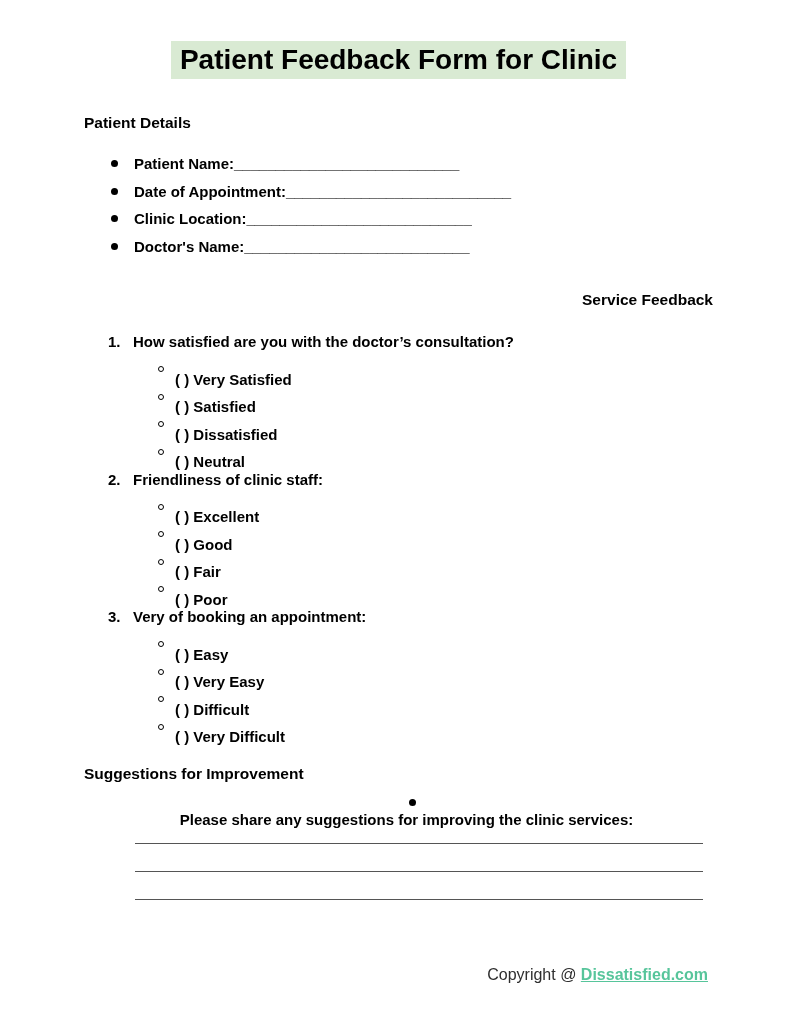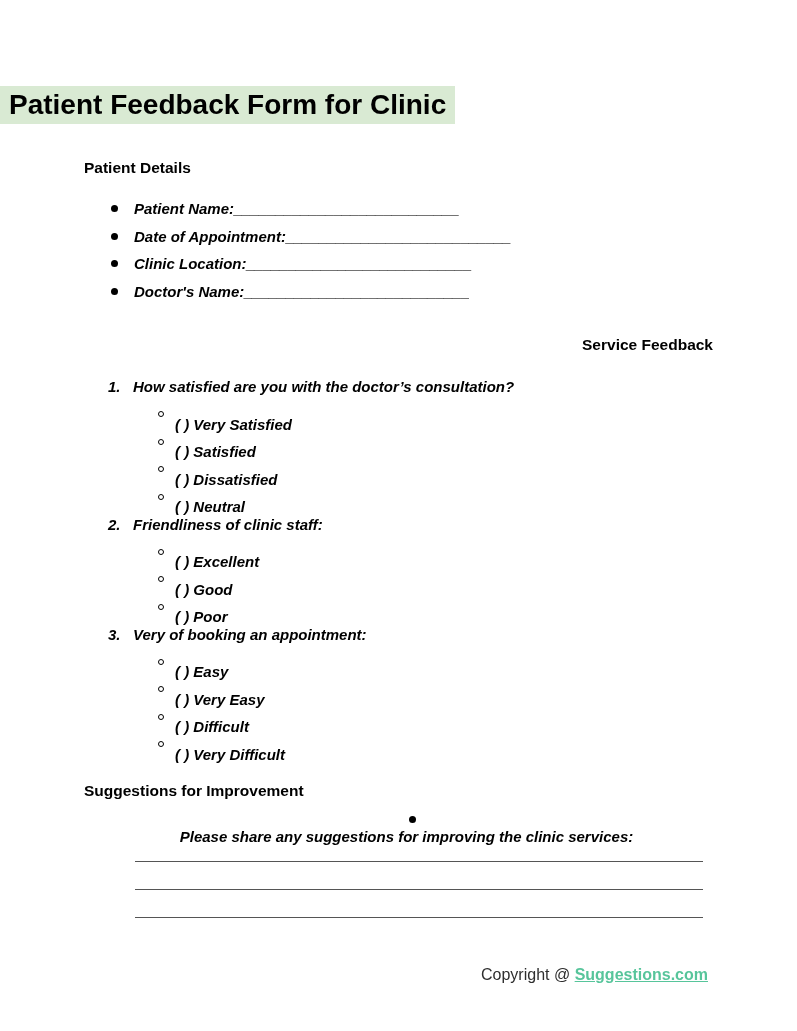--- a/index.html
+++ b/index.html
@@ -5,21 +5,21 @@
   * { box-sizing: border-box; }
   html, body { margin: 0; padding: 0; }
   body {
     width: 797px; height: 1031px;
     background: #ffffff;
     font-family: "Liberation Sans", sans-serif;
     color: #000000;
   }
   .page { position: relative; width: 797px; height: 1031px; overflow: hidden; }
 
-  .title-wrap { padding-top: 86px; }
+  .title-wrap { text-align: center; padding-top: 41px; }
   .doc-title {
     display: inline-block;
     font-size: 28px; font-weight: 700;
     line-height: 32px;
     padding: 3px 9px;
   }
 
   .content { margin: 0 84px; }
 
   .section-heading {
@@ -31,21 +31,20 @@
   .heading-sfi { margin-top: 23px; }
 
   .list { margin-top: 17px; }
   .qlist { margin-top: 18px; }
 
   .row {
     display: flex; align-items: center;
     height: 27.5px; line-height: 27.5px;
     font-size: 15px; font-weight: 700;
     white-space: nowrap;
-    font-style: italic;
   }
   .m-disc {
     flex: none; width: 7px; height: 7px; border-radius: 50%;
     background: #000; margin-left: 27px;
   }
   .m-num {
     flex: none; width: 25px; margin-left: 24px; text-align: left;
   }
   .m-circle {
     flex: none; width: 6px; height: 6px; border: 1.5px solid #000;
@@ -138,20 +137,24 @@
       <div class="row">
         <span class="m-circle"></span>
         <span class="opt-text">( ) Excellent</span>
       </div>
       <div class="row">
         <span class="m-circle"></span>
         <span class="opt-text">( ) Good</span>
       </div>
       <div class="row">
         <span class="m-circle"></span>
+        <span class="opt-text">( ) Fair</span>
+      </div>
+      <div class="row">
+        <span class="m-circle"></span>
         <span class="opt-text">( ) Poor</span>
       </div>
 
       <div class="row">
         <span class="m-num">3.</span>
         <span class="q-text">Very of booking an appointment:</span>
       </div>
       <div class="row">
         <span class="m-circle"></span>
         <span class="opt-text">( ) Easy</span>
@@ -181,16 +184,16 @@
     <div class="write-lines">
       <div class="write-line"></div>
       <div class="write-line"></div>
       <div class="write-line"></div>
     </div>
 
   </div>
 
   <div class="footer">
     <span>Copyright @</span>
-    <span class="footer-link" style="color: rgb(87, 197, 155);">Suggestions.com</span>
+    <span class="footer-link" style="color: rgb(87, 197, 155);">Dissatisfied.com</span>
   </div>
 
 </div>
 
 </body></html>

